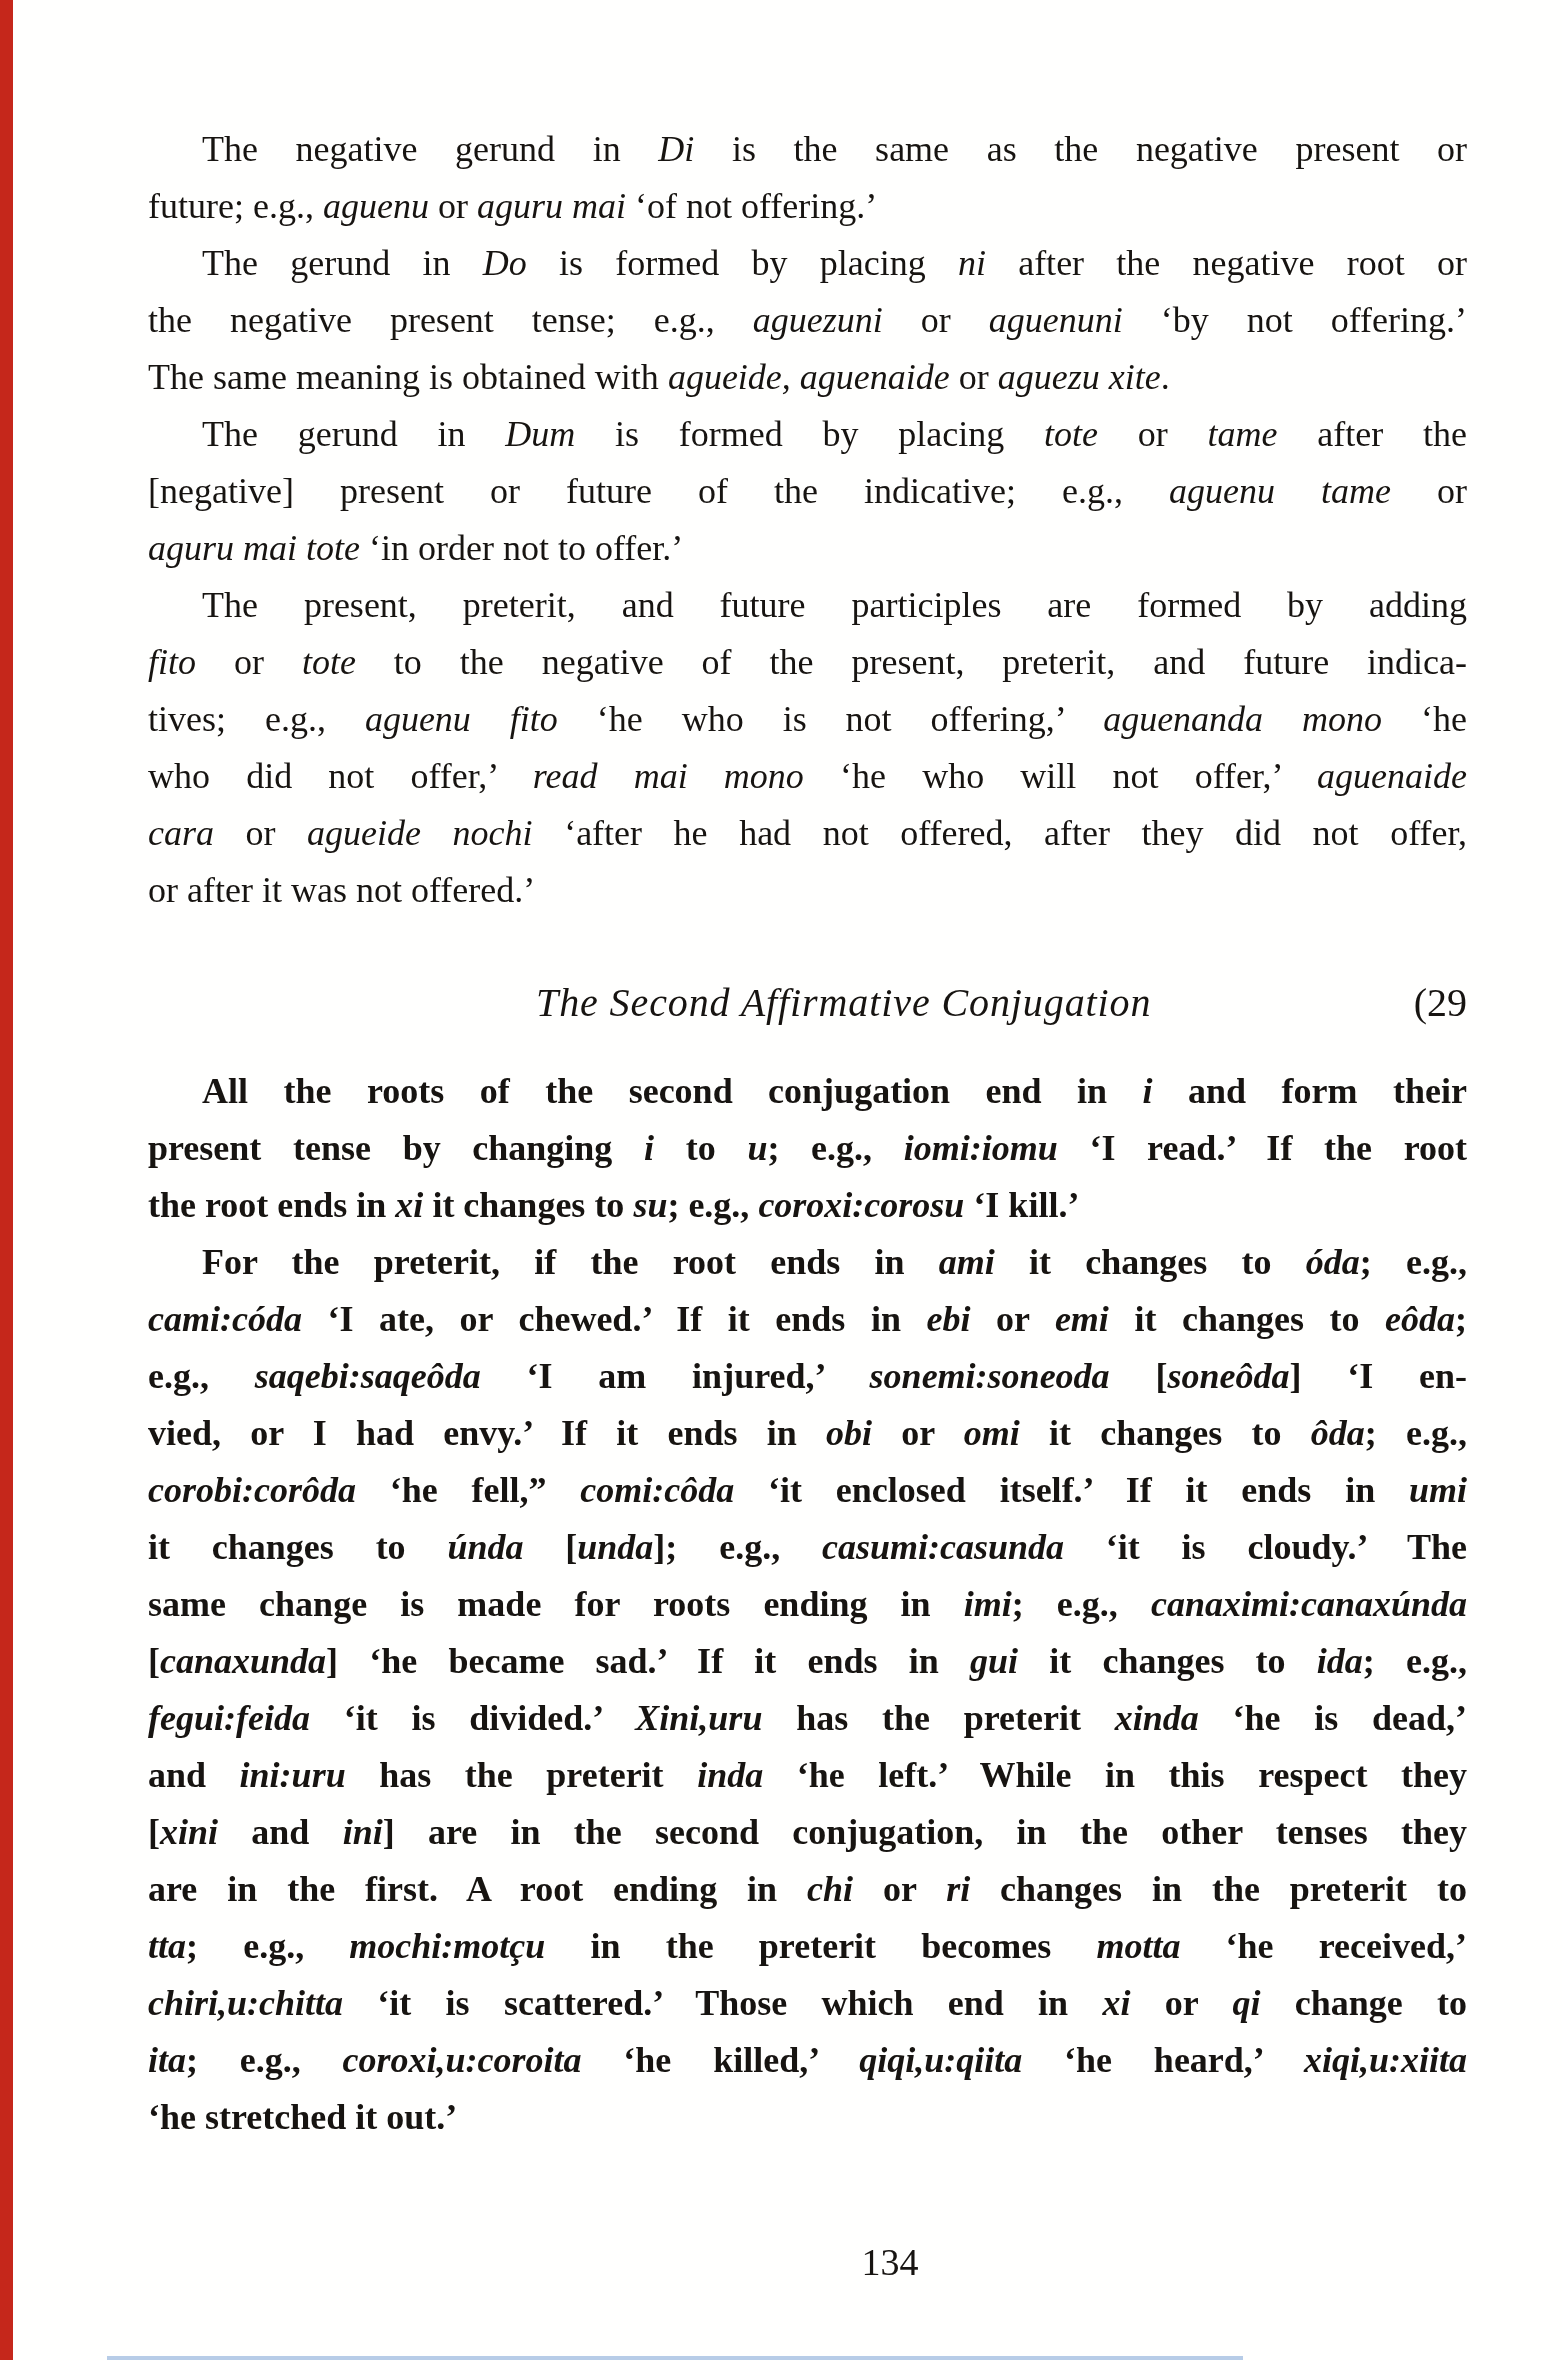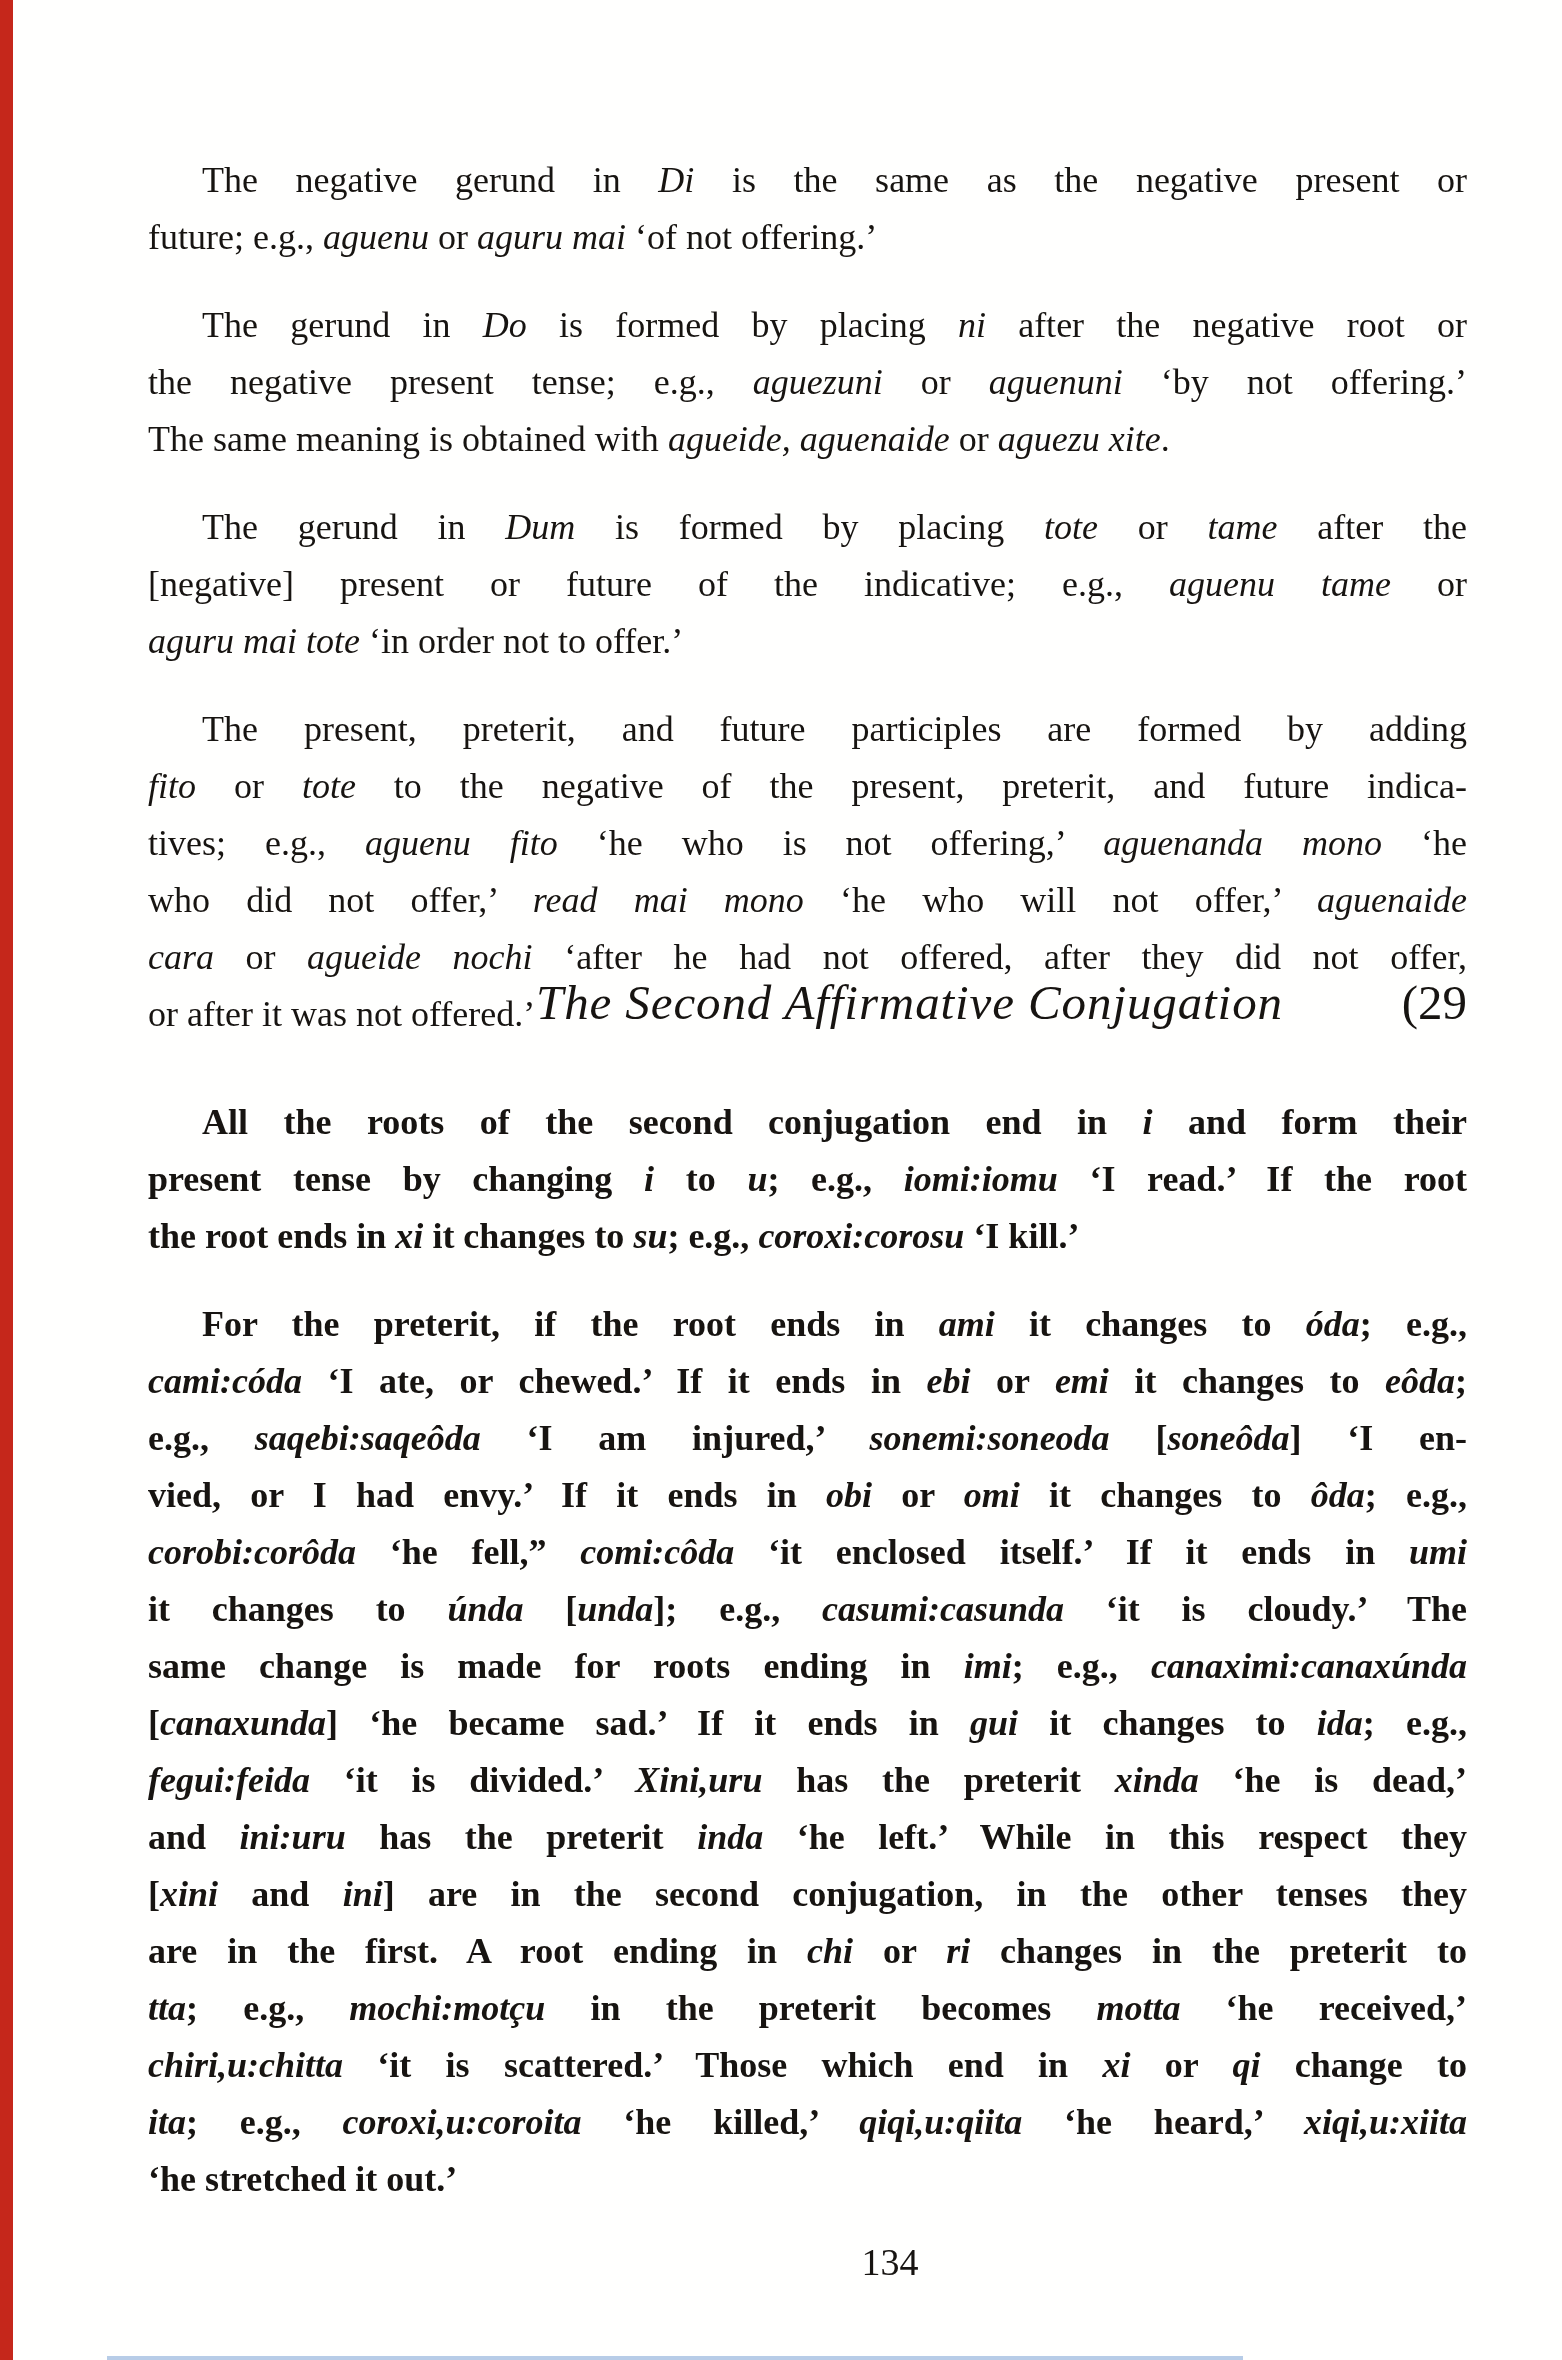--- a/index.html
+++ b/index.html
@@ -28,26 +28,26 @@
   .line {
     font-size:36px;
     line-height:57px;
     height:57px;
     text-align:justify;
     text-align-last:justify;
     overflow:visible;
     white-space:normal;
   }
   .line.last { text-align:left; text-align-last:left; }
-  .line.indent { text-indent:54px;margin-top:31px; }
+  .line.indent { text-indent:54px; }
   .line em { font-style:italic; }
   .heading-row {
     position:absolute; left:148px; top:974px;
     width:1319px; height:57px;
-    font-size:49px; line-height:57px;text-decoration:underline;
+    font-size:40px; line-height:57px;text-decoration:underline;
   }
   .heading-title {
     position:absolute; left:388px; top:0;
     font-style:italic;
     letter-spacing:0.9px;
   }
   .heading-num { position:absolute; right:0; top:0; }
   .page-number {
     position:absolute; top:2234px; left:890px;
     transform:translateX(-50%);

